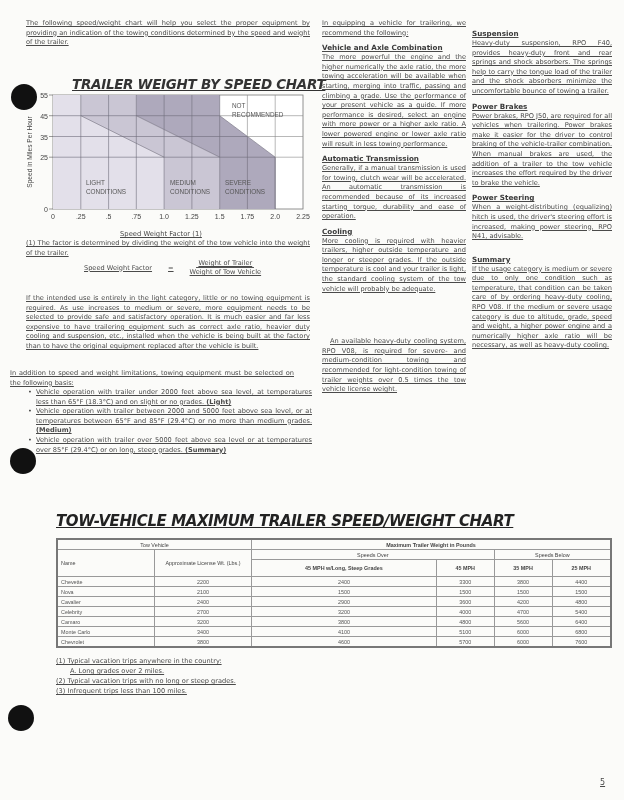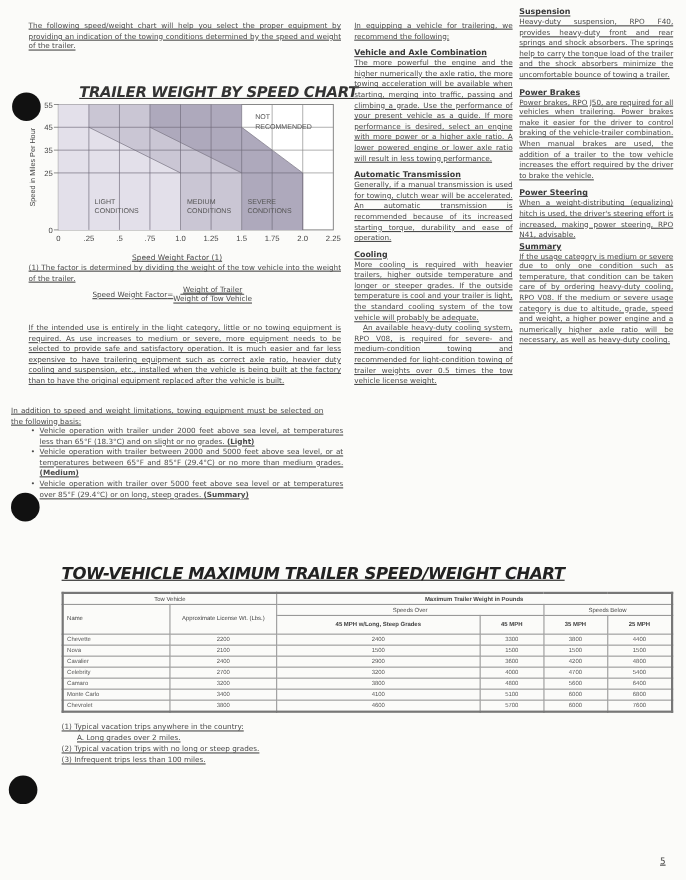--- a/index.html
+++ b/index.html
@@ -108,21 +108,21 @@
         <text x="205" y="106">CONDITIONS</text>
       <text x="212" y="20">NOT</text>
         <text x="212" y="29">RECOMMENDED</text>
     </g>
   </svg>
 </div>
 
 <div class="abs" style="left:120px; top:230px; font-size:6.8px;">Speed Weight Factor (1)</div>
 <p class="p abs" style="left:26px; top:239px; width:284px;">(1) The factor is determined by dividing the weight of the tow vehicle into the weight of the trailer.</p>
 
-<div class="abs" style="left:84px; top:259px; font-size:6.6px; display:flex; align-items:center; gap:0;">
+<div class="abs" style="left:84px; top:259px; font-size:6.6px; display:flex; align-items:center; gap:16px;">
   <span>Speed Weight Factor</span>
   <span>=</span>
   <span style="display:inline-flex; flex-direction:column; align-items:center;">
     <span style="border-bottom:0.8px solid #555; padding:0 2px;">Weight of Trailer</span>
     <span>Weight of Tow Vehicle</span>
   </span>
 </div>
 
 <p class="p abs" style="left:26px; top:294px; width:284px;">If the intended use is entirely in the light category, little or no towing equipment is required. As use increases to medium or severe, more equipment needs to be selected to provide safe and satisfactory operation. It is much easier and far less expensive to have trailering equipment such as correct axle ratio, heavier duty cooling and suspension, etc., installed when the vehicle is being built at the factory than to have the original equipment replaced after the vehicle is built.</p>
 <p class="p abs" style="left:10px; top:369px; width:284px;">In addition to speed and weight limitations, towing equipment must be selected on the following basis:</p>
@@ -134,30 +134,30 @@
 </div>
 
 <div class="abs" style="left:322px; top:19px; width:144px;">
   <p class="p" style="margin-bottom:5px;">In equipping a vehicle for trailering, we recommend the following:</p>
   <p class="h">Vehicle and Axle Combination</p>
   <p class="p" style="margin-bottom:5px;">The more powerful the engine and the higher numerically the axle ratio, the more towing acceleration will be available when starting, merging into traffic, passing and climbing a grade. Use the performance of your present vehicle as a guide. If more performance is desired, select an engine with more power or a higher axle ratio. A lower powered engine or lower axle ratio will result in less towing performance.</p>
   <p class="h">Automatic Transmission</p>
   <p class="p" style="margin-bottom:5px;">Generally, if a manual transmission is used for towing, clutch wear will be accelerated. An automatic transmission is recommended because of its increased starting torque, durability and ease of operation.</p>
   <p class="h">Cooling</p>
   <p class="p">More cooling is required with heavier trailers, higher outside temperature and longer or steeper grades. If the outside temperature is cool and your trailer is light, the standard cooling system of the tow vehicle will probably be adequate.</p>
-  <p class="p" style="text-indent:8px;">An available heavy-duty cooling system, RPO V08, is required for severe- and medium-condition towing and recommended for light-condition towing of trailer weights over 0.5 times the tow vehicle license weight.</p>
-</div>
-
-<div class="abs" style="left:472px; top:6px; width:140px;">
+  <p class="p" style="text-indent:8px;margin-top:43px;">An available heavy-duty cooling system, RPO V08, is required for severe- and medium-condition towing and recommended for light-condition towing of trailer weights over 0.5 times the tow vehicle license weight.</p>
+</div>
+
+<div class="abs" style="left:472px; top:29px; width:140px;">
   <p class="h">Suspension</p>
   <p class="p" style="margin-bottom:5px;">Heavy-duty suspension, RPO F40, provides heavy-duty front and rear springs and shock absorbers. The springs help to carry the tongue load of the trailer and the shock absorbers minimize the uncomfortable bounce of towing a trailer.</p>
   <p class="h">Power Brakes</p>
   <p class="p" style="margin-bottom:5px;">Power brakes, RPO J50, are required for all vehicles when trailering. Power brakes make it easier for the driver to control braking of the vehicle-trailer combination. When manual brakes are used, the addition of a trailer to the tow vehicle increases the effort required by the driver to brake the vehicle.</p>
   <p class="h">Power Steering</p>
-  <p class="p" style="margin-bottom:0;">When a weight-distributing (equalizing) hitch is used, the driver's steering effort is increased, making power steering, RPO N41, advisable.</p>
+  <p class="p" style="margin-bottom:13px;">When a weight-distributing (equalizing) hitch is used, the driver's steering effort is increased, making power steering, RPO N41, advisable.</p>
   <p class="h">Summary</p>
   <p class="p">If the usage category is medium or severe due to only one condition such as temperature, that condition can be taken care of by ordering heavy-duty cooling, RPO V08. If the medium or severe usage category is due to altitude, grade, speed and weight, a higher power engine and a numerically higher axle ratio will be necessary, as well as heavy-duty cooling.</p>
 </div>
 
 <div class="abs table-title" style="left:56px; top:512px;">TOW-VEHICLE MAXIMUM TRAILER SPEED/WEIGHT CHART</div>
 
 <table class="tw">
   <thead>
     <tr>
       <th colspan="2">Tow Vehicle</th>

